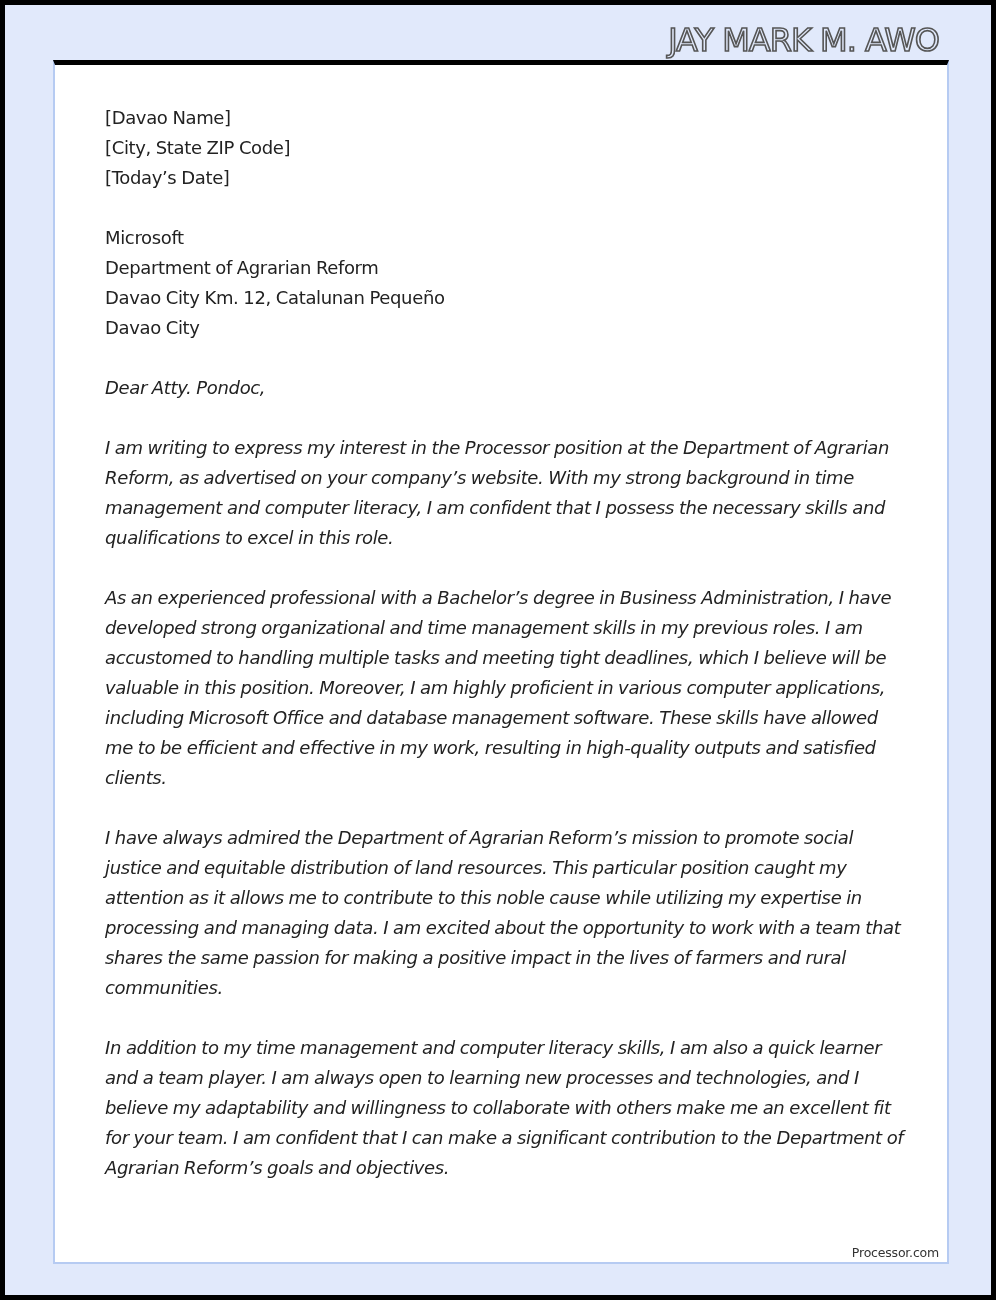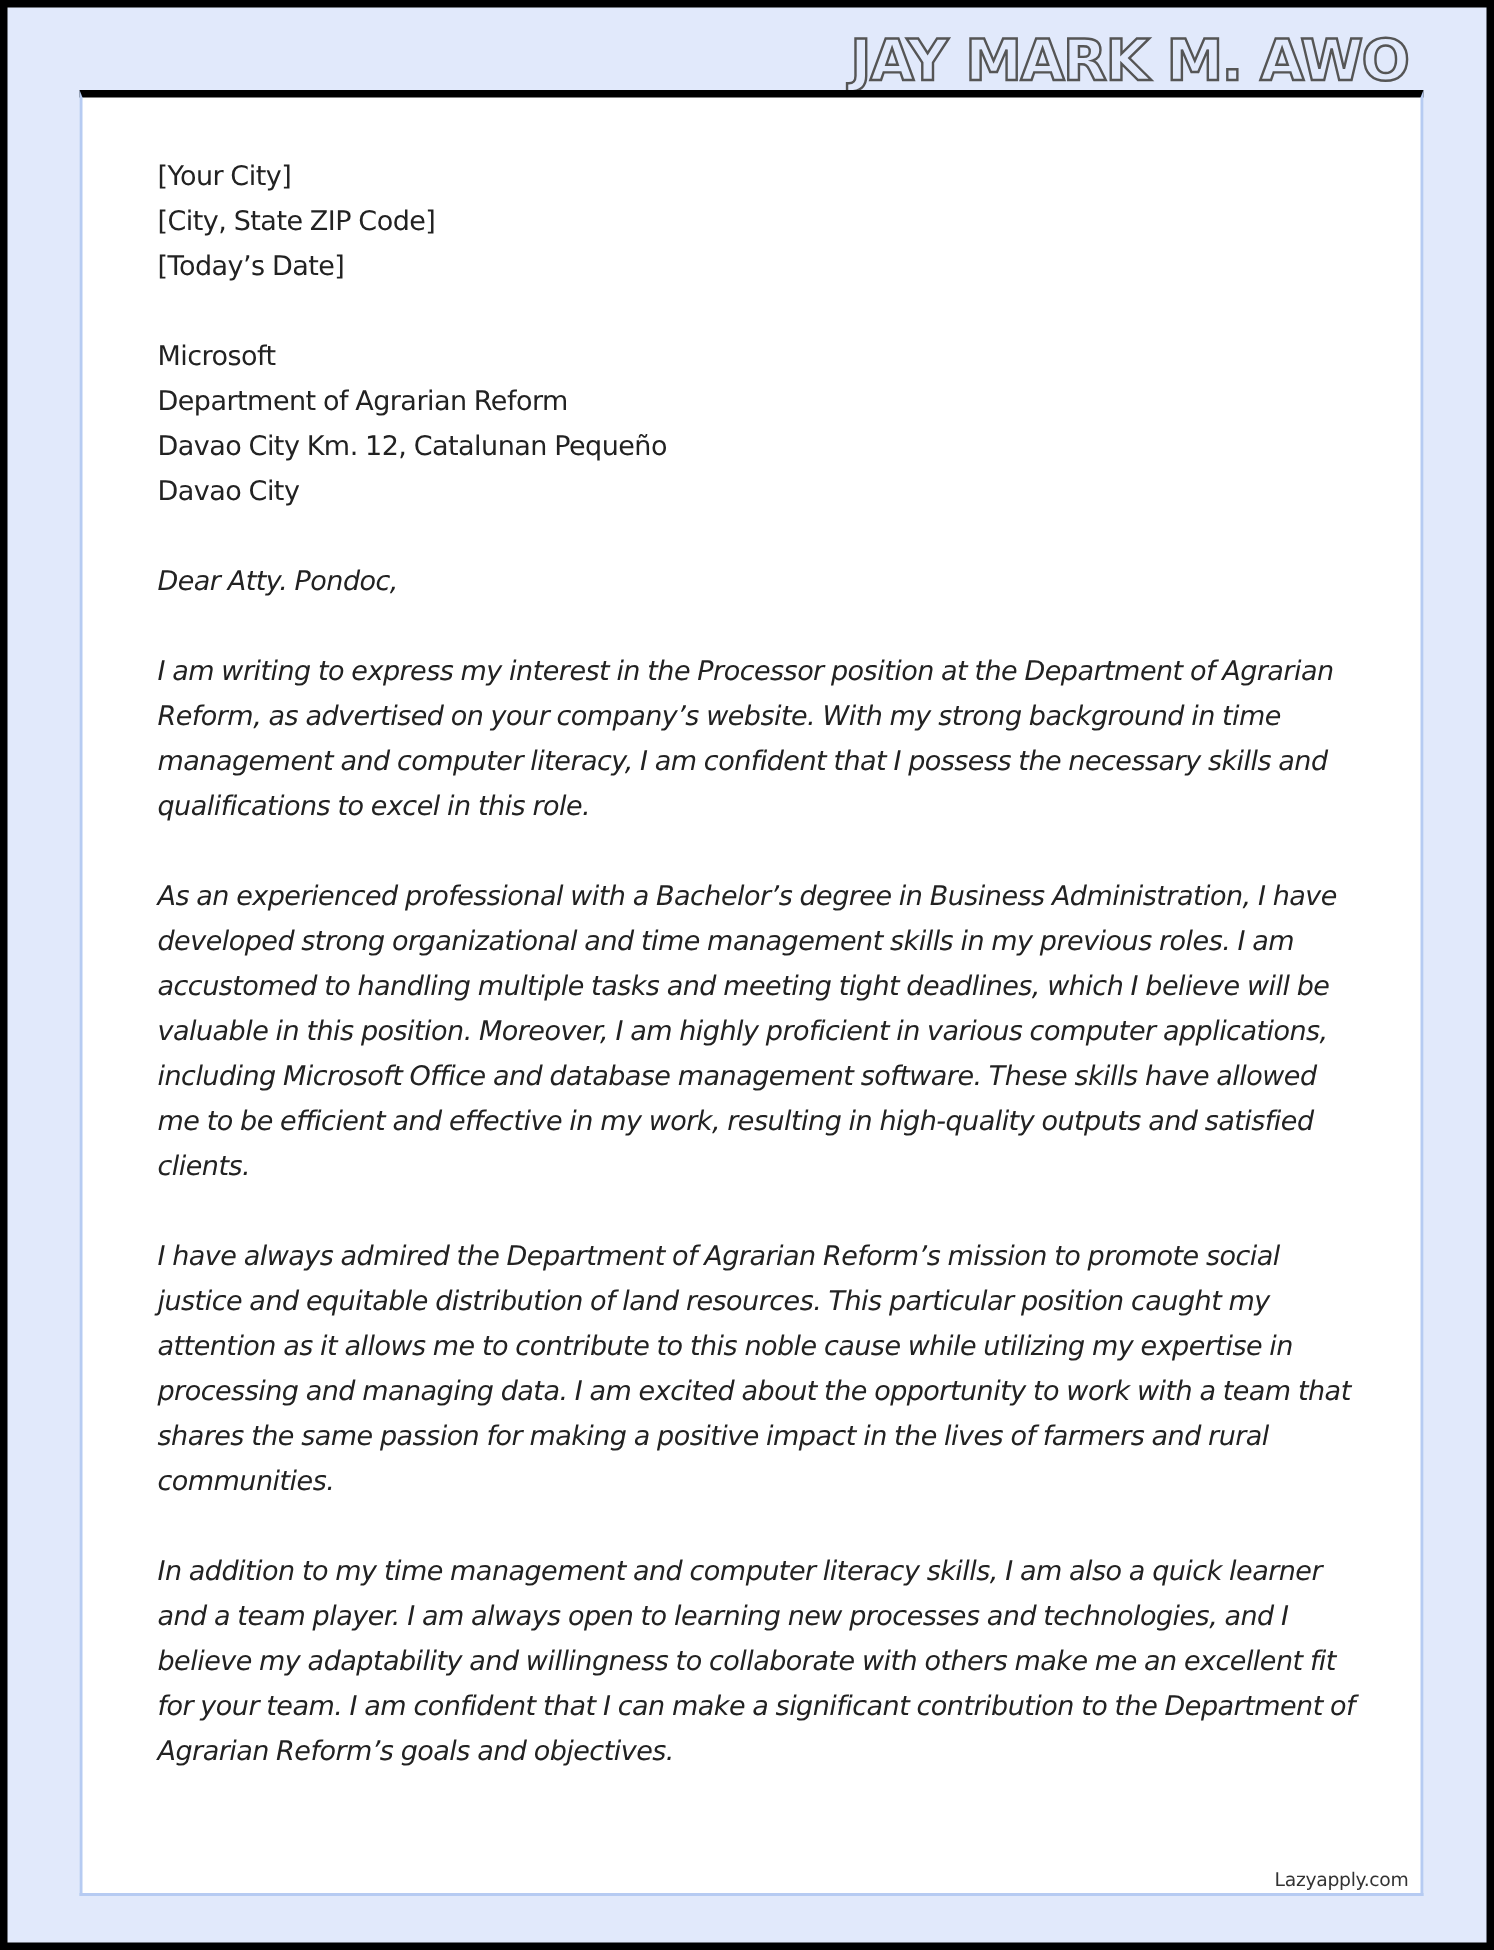--- a/index.html
+++ b/index.html
@@ -15,26 +15,26 @@
       position: absolute;
       left: 5px; top: 5px;
       width: 986px; height: 1290px;
       background: #e1e9fb;
     }
     .title {
       position: absolute;
       right: 52px;
       top: 14px;
       font-family: "DejaVu Sans", sans-serif;
-      font-size: 38px;
+      font-size: 32px;
       line-height: 42px;
       letter-spacing: -1px;
       color: #e1e9fb;
       -webkit-text-stroke: 1.6px #555;
-      font-weight: bold;
+      font-weight: normal;
       white-space: nowrap;
     }
     .card {
       position: absolute;
       left: 48px;
       top: 55px;
       width: 896px;
       height: 1204px;
       background: #fff;
       border-top: 5px solid #000;
@@ -73,35 +73,35 @@
 </head>
 <body>
 
 <div class="frame">
   <div class="title">JAY MARK M. AWO</div>
 
   <div class="card">
     <div class="letter">
 
       <div class="block">
-        <span class="line">[Your City]</span>
+        <span class="line">[Davao Name]</span>
         <span class="line">[City, State ZIP Code]</span>
         <span class="line">[Today’s Date]</span>
       </div>
 
       <div class="block">
         <span class="line">Microsoft</span>
         <span class="line">Department of Agrarian Reform</span>
         <span class="line">Davao City Km. 12, Catalunan Pequeño</span>
         <span class="line">Davao City</span>
       </div>
 
       <p class="para">Dear Atty. Pondoc,</p>
 
       <p class="para">I am writing to express my interest in the Processor position at the Department of Agrarian Reform, as advertised on your company’s website. With my strong background in time management and computer literacy, I am confident that I possess the necessary skills and qualifications to excel in this role.</p>
       <p class="para">As an experienced professional with a Bachelor’s degree in Business Administration, I have developed strong organizational and time management skills in my previous roles. I am accustomed to handling multiple tasks and meeting tight deadlines, which I believe will be valuable in this position. Moreover, I am highly proficient in various computer applications, including Microsoft Office and database management software. These skills have allowed me to be efficient and effective in my work, resulting in high-quality outputs and satisfied clients.</p>
       <p class="para">I have always admired the Department of Agrarian Reform’s mission to promote social justice and equitable distribution of land resources. This particular position caught my attention as it allows me to contribute to this noble cause while utilizing my expertise in processing and managing data. I am excited about the opportunity to work with a team that shares the same passion for making a positive impact in the lives of farmers and rural communities.</p>
       <p class="para">In addition to my time management and computer literacy skills, I am also a quick learner and a team player. I am always open to learning new processes and technologies, and I believe my adaptability and willingness to collaborate with others make me an excellent fit for your team. I am confident that I can make a significant contribution to the Department of Agrarian Reform’s goals and objectives.</p>
     </div>
 
-    <div class="watermark">Lazyapply.com</div>
+    <div class="watermark">Processor.com</div>
   </div>
 </div>
 
 </body></html>

